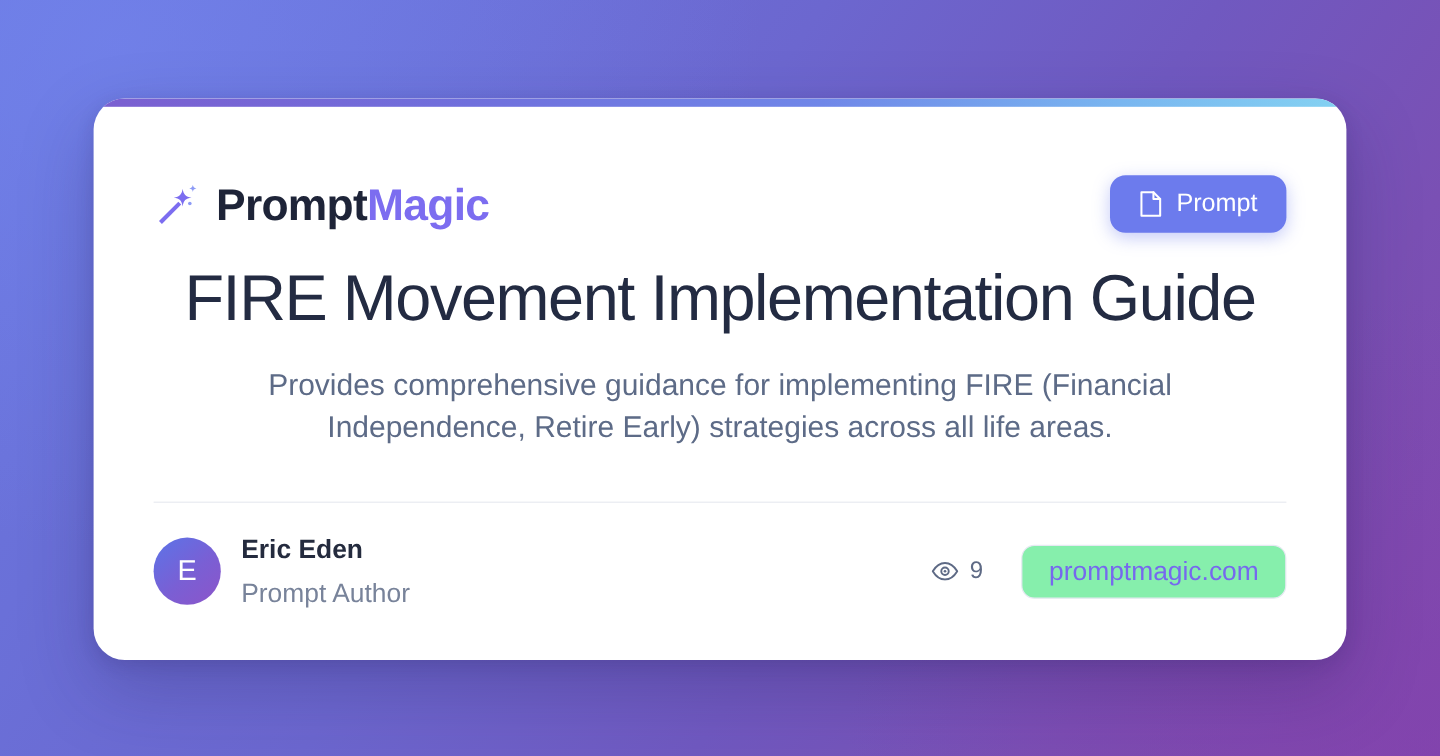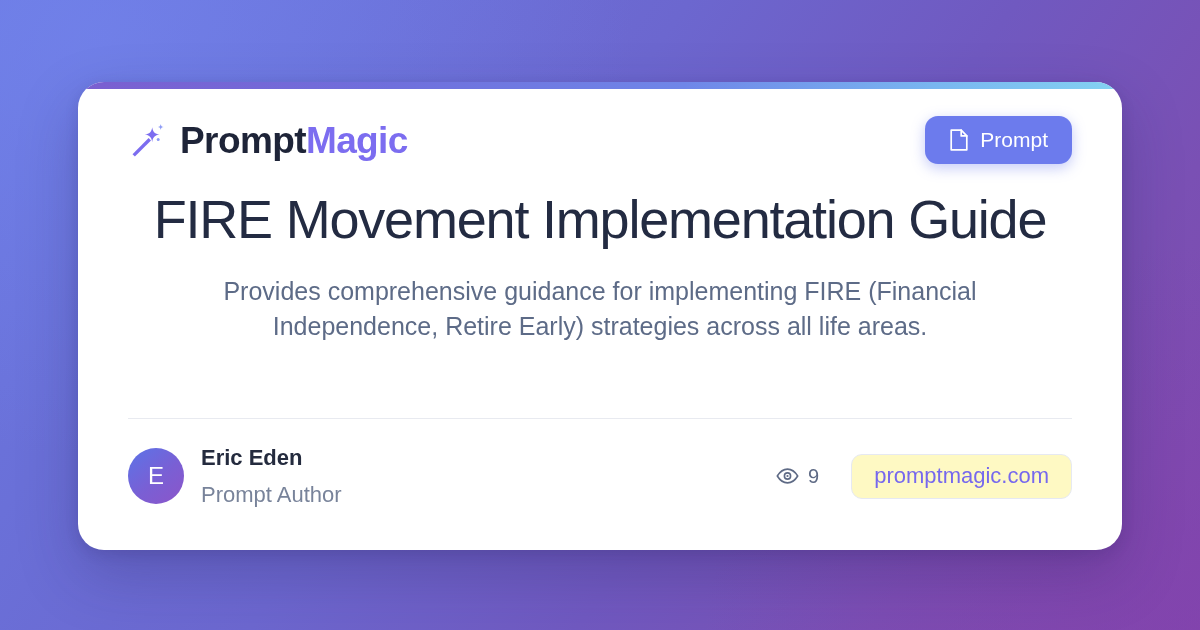--- a/index.html
+++ b/index.html
@@ -56,21 +56,21 @@
     position: absolute;
     left: 0; right: 0; top: 0;
     height: 7px;
     background: linear-gradient(90deg,
        #7b5fd0 0%, #6f6fdc 30%, #6f86e8 58%, #79b6f0 82%, #84d2f2 100%);
   }
 
   .card-inner {
     position: absolute;
     left: 0; right: 0; top: 0; bottom: 0;
-    padding: 30px 50px 0 50px;
+    padding: 60px 50px 0 50px;
   }
 
   
   .header-row {
     display: flex;
     align-items: center;
     justify-content: space-between;
     height: 56px;
   }
 
@@ -195,21 +195,21 @@
     display: flex;
     align-items: center;
     gap: 9px;
     color: #5e6a85;
     font-size: 20px;
   }
   .eye-icon { width: 23px; height: 16px; display: block; }
 
   .domain-badge {
     border: 1px solid #e6e9f2;
-    background: #fef9c3;
+    background: #86efac;
     border-radius: 11px;
     padding: 0 22px;
     height: 45px;
     display: flex;
     align-items: center;
     color: #7668ee;
     font-size: 22px;
     cursor: pointer;
   }
 </style>

